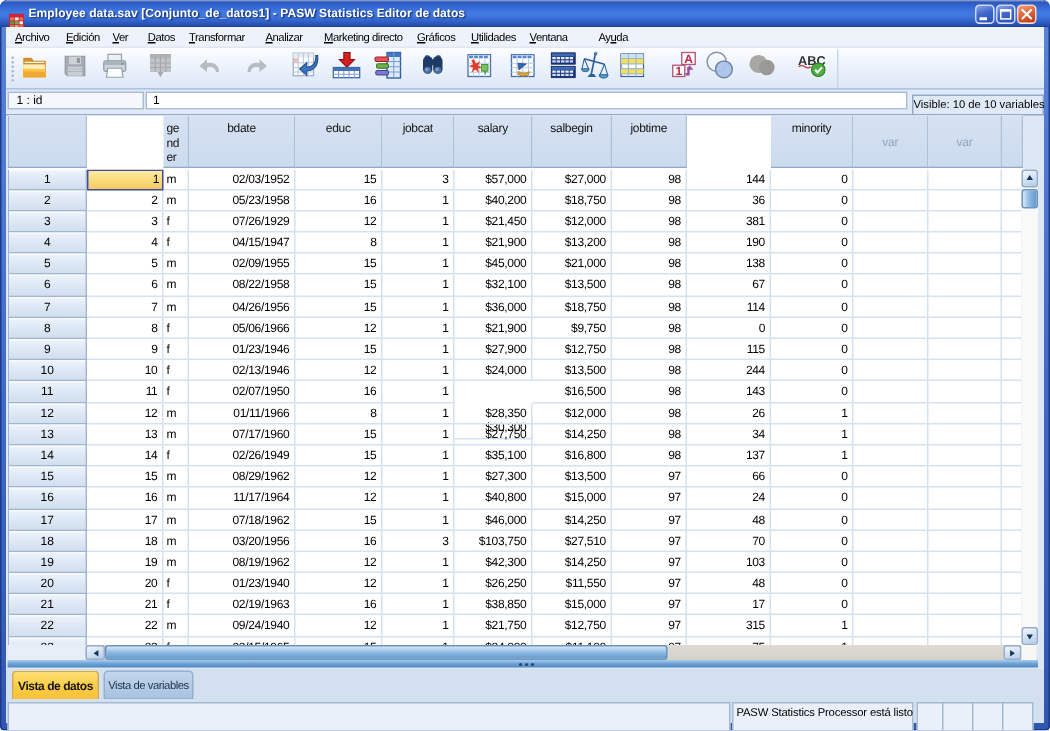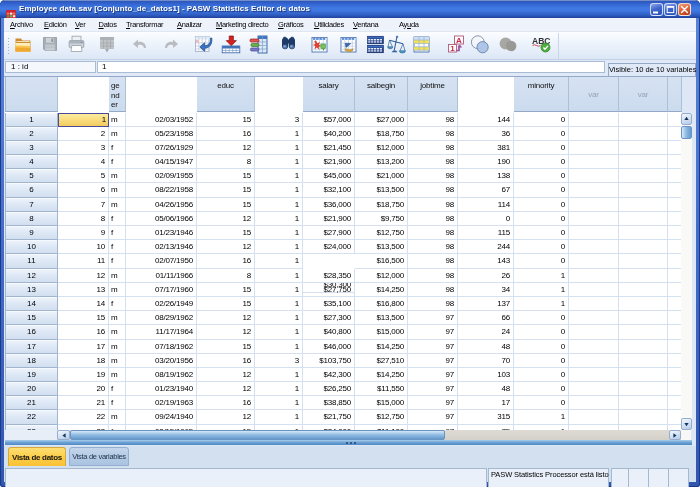--- a/index.html
+++ b/index.html
@@ -360,21 +360,23 @@
     <div class="name">1 : id</div>
     <div class="editor">1</div>
     <div class="visible">Visible: 10 de 10 variables</div>
   </div>
 
   <div class="gridwrap">
     <div class="grid">
       <div class="hrow">
           <div class="hcell corner" style="left: 0px; width: 53px;"></div>
           <div class="hcell gender" style="left: 104px; width: 17px;">gender</div>
+          <div class="hcell " style="left: 121px; width: 71px;">bdate</div>
           <div class="hcell " style="left: 192px; width: 58px;">educ</div>
+          <div class="hcell " style="left: 250px; width: 48px;">jobcat</div>
           <div class="hcell " style="left: 350px; width: 53px;">salbegin</div>
           <div class="hcell " style="left: 298px; width: 52px;">salary</div>
           <div class="hcell " style="left: 403px; width: 50px;">jobtime</div>
           <div class="hcell " style="left: 509px; width: 55px;">minority</div>
           <div class="hcell varph" style="left: 564px; width: 50px;">var</div>
           <div class="hcell varph" style="left: 614px; width: 49px;">var</div>
           <div class="hcell varph" style="left: 663px; width: 14px;"></div>
         </div>
       <div class="rows">
           <div class="drow">

